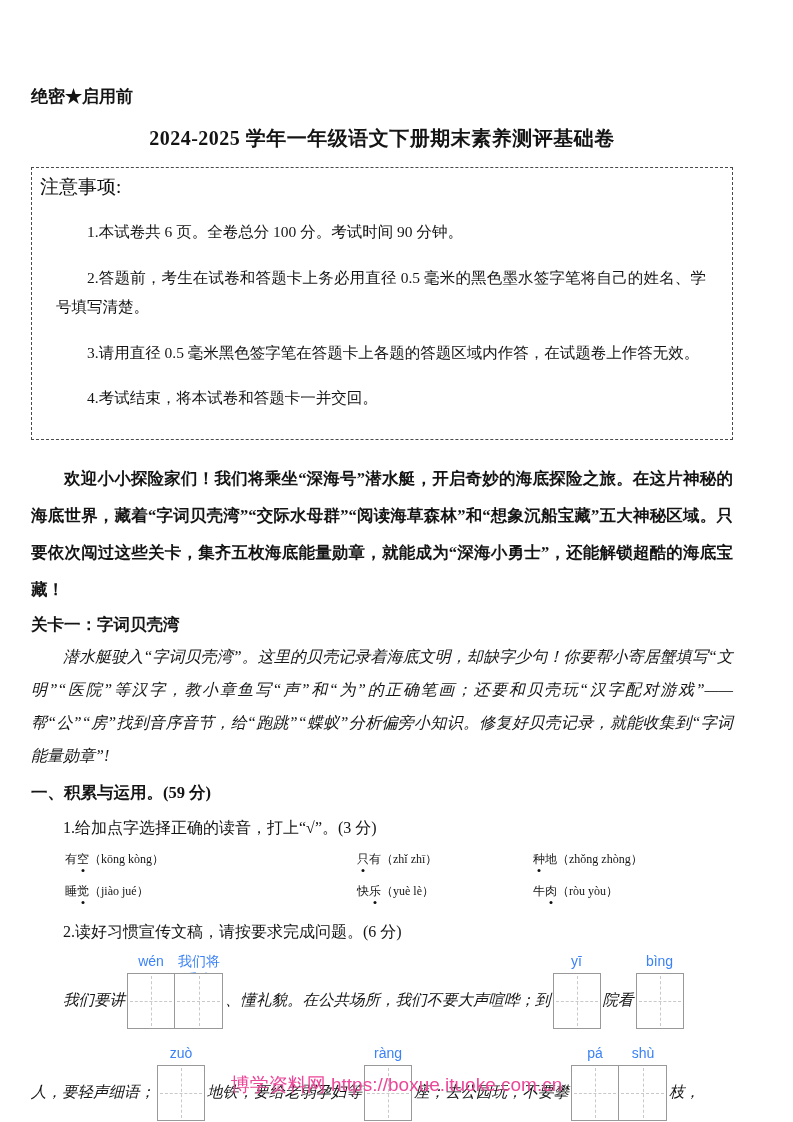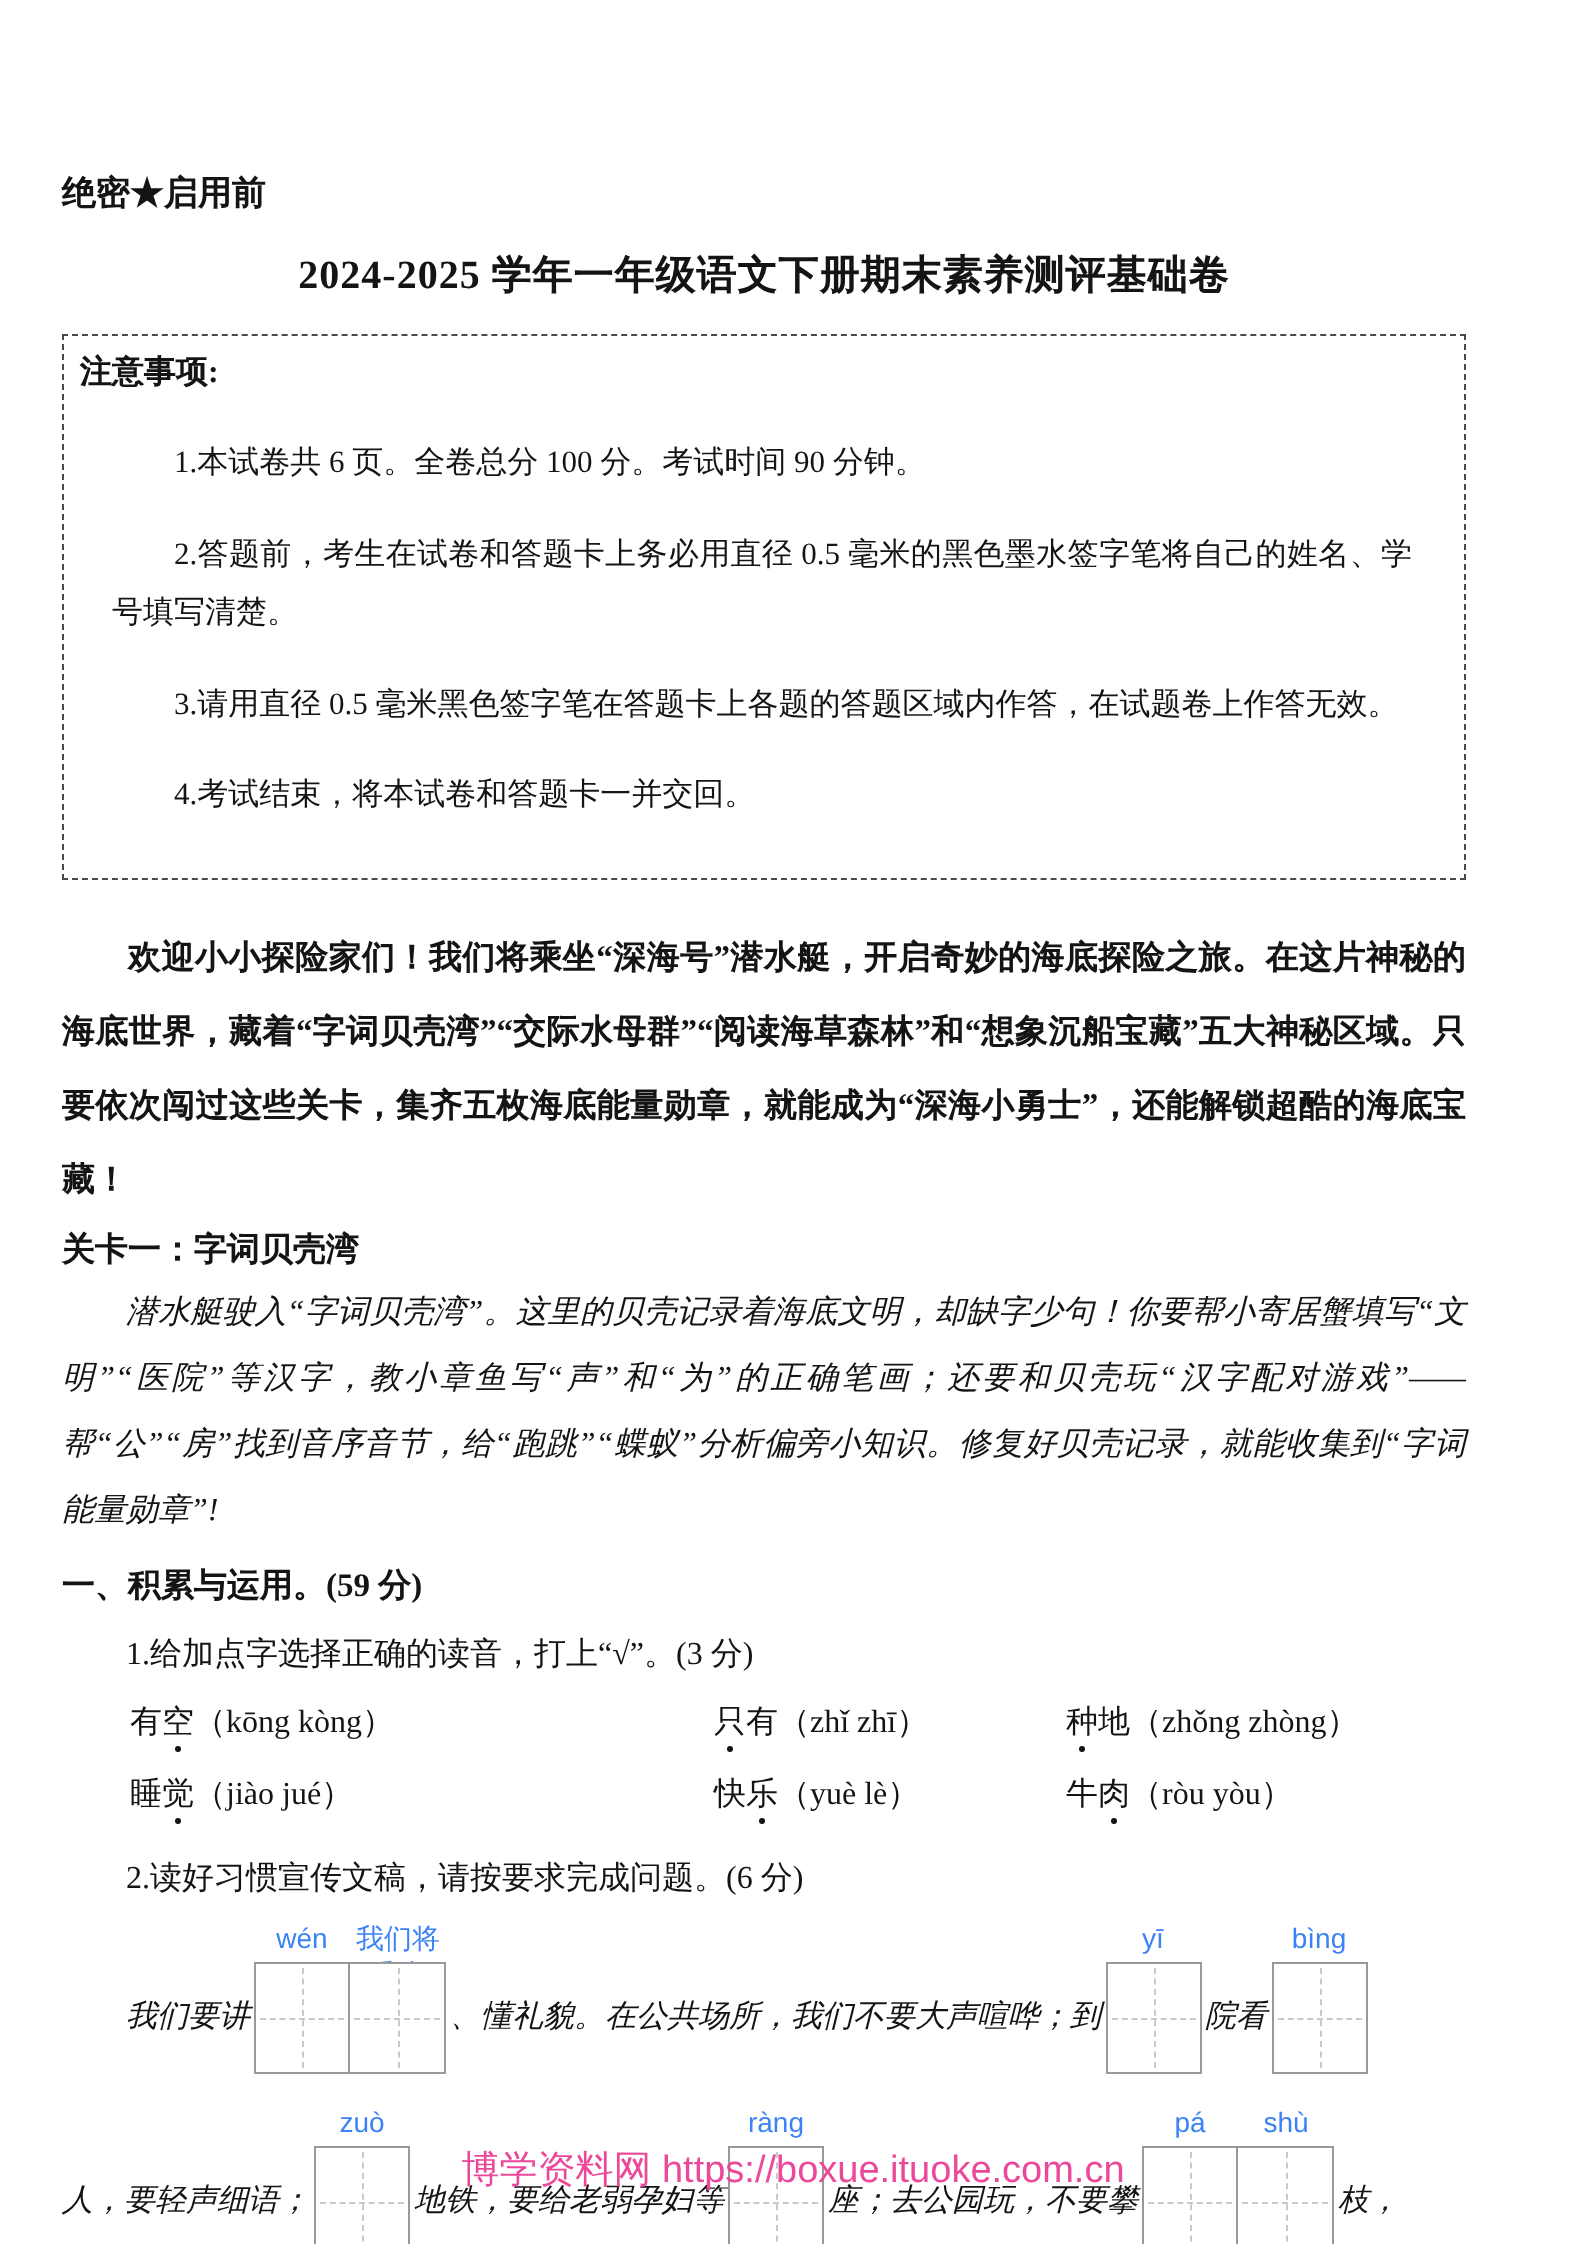--- a/index.html
+++ b/index.html
@@ -18,21 +18,21 @@
   .exam-title {
     text-align:center; font-size:20px; font-weight:700;
     margin:16px 0 0 0; line-height:28px; letter-spacing:0.5px;
   }
 
   .notice-box {
     border:1px dashed #4a4a4a;
     margin-top:15px;
     padding:4px 10px 10px 8px;
   }
-  .notice-heading { font-weight:700; font-size:16px; line-height:29px; margin:0; }
+  .notice-heading { font-weight:400; font-size:19px; line-height:29px; margin:0; }
   .notice-item {
     font-size:15.5px; line-height:29.5px; margin:16px;
     text-indent:2em; text-align:justify;
   }
 
   .intro {
     margin:20px 0 0 0; font-weight:700; font-size:16.5px;
     line-height:37px; text-indent:2em; text-align:justify;
   }
 
@@ -42,21 +42,21 @@
     text-indent:2em; text-align:justify; margin:0;
   }
 
   .section-heading { font-size:16.5px; font-weight:700; line-height:31px; margin:5px 0 0 0; }
 
   .q-label { font-size:16px; line-height:29px; margin:5px 0 0 32px; }
 
   .q1-grid {
     margin:9px 0 0 34px;
     display:grid; grid-template-columns:292px 176px auto;
-    row-gap:15px; font-size:16px;
+    row-gap:15px; font-size:12px;
   }
   .q1-item { white-space:nowrap; }
   .dotted { position:relative; display:inline-block; }
   .dotted::after {
     content:''; position:absolute; left:50%; transform:translateX(-50%);
     bottom:-4px; width:3px; height:3px; border-radius:50%; background:#111;
   }
 
   .q2-label { margin-top:17px; }
 

